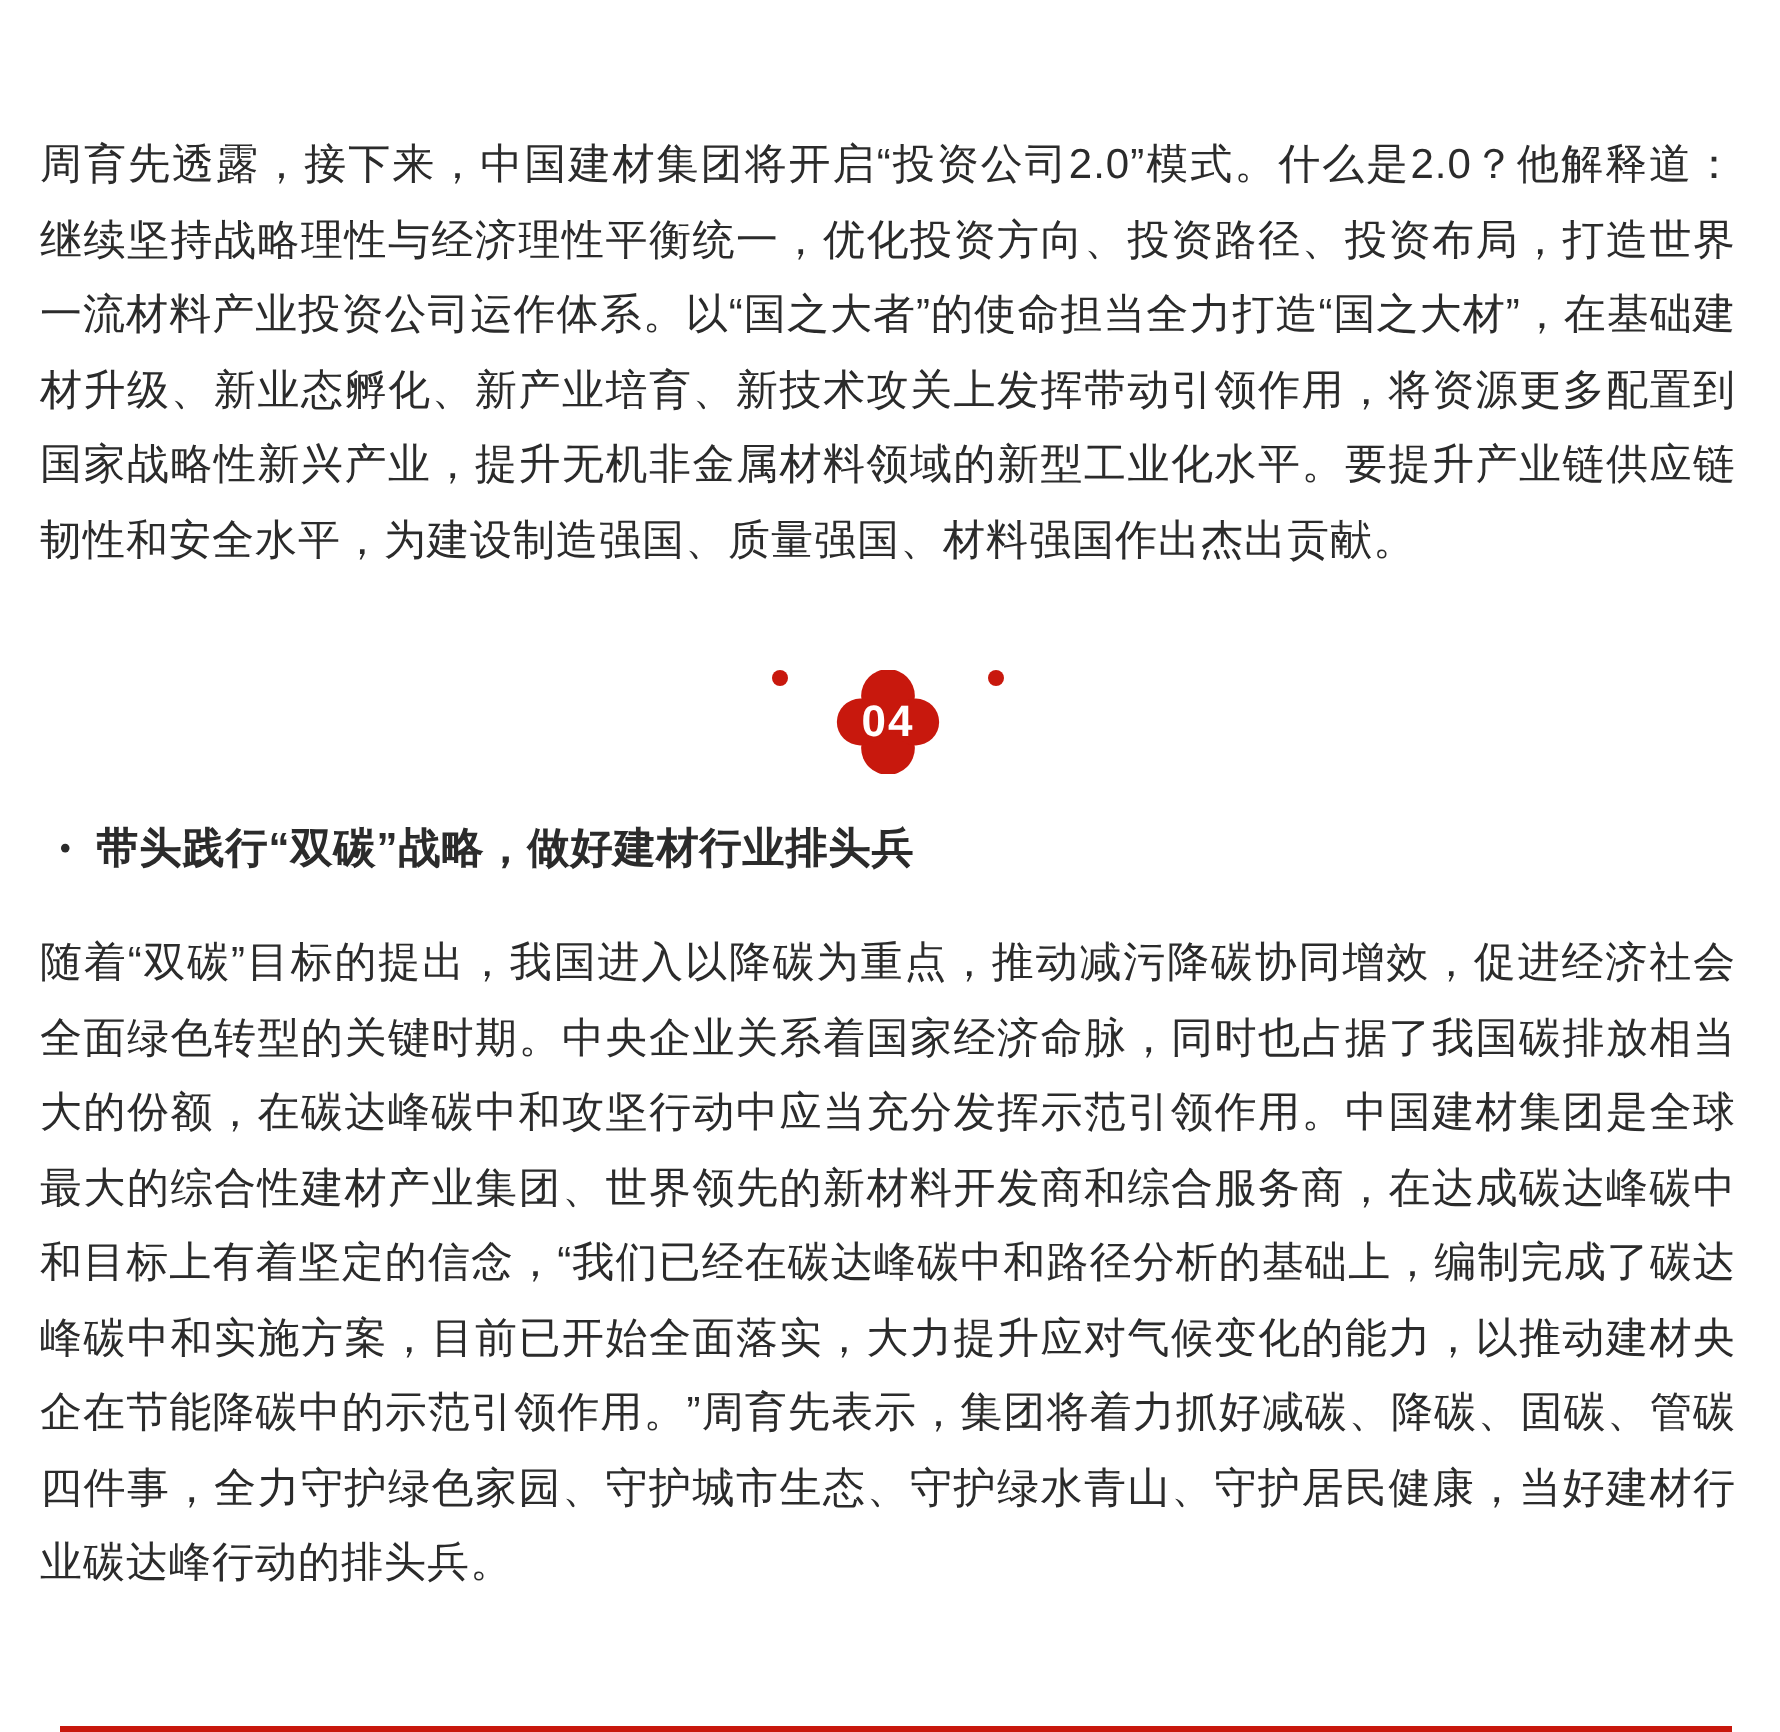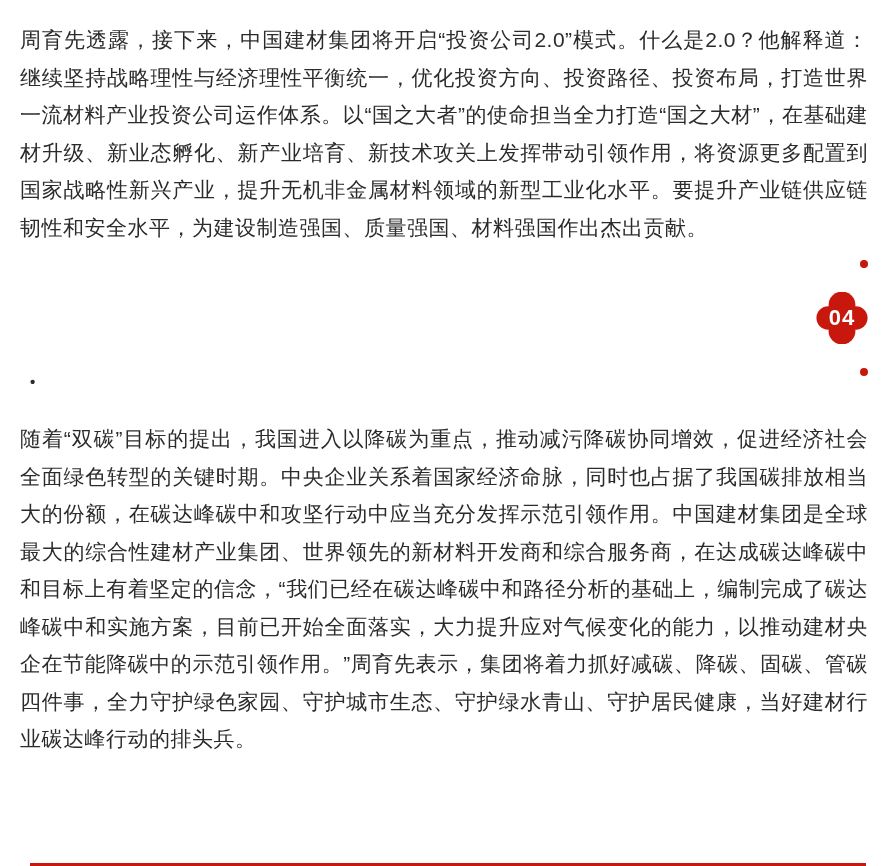--- a/index.html
+++ b/index.html
@@ -8,29 +8,29 @@
     --highlight-pink:#f9c8c0;
     --body-text:#2b2b2b;
   }
   *{margin:0;padding:0;box-sizing:border-box;}
   html,body{background:#ffffff;}
   body{
     width:890px;height:866px;position:relative;overflow:hidden;
     font-family:"Liberation Sans","DejaVu Sans",sans-serif;
     color:var(--body-text);
   }
-  .page{padding:21px 22px 0 20px;}
+  .page{padding:21px 22px 0 20px;margin-top:43px;}
   .body-para{
     font-size:21px;line-height:37.5px;
     text-align:justify;letter-spacing:0.5px;
     color:var(--body-text);
   }
   .section-marker{
     margin-top:46px;height:52px;
-    display:flex;align-items:flex-end;justify-content:center;gap:24px;flex-direction:column;
+    display:flex;align-items:flex-start;justify-content:center;gap:24px;
   }
   .side-dot{
     width:8px;height:8px;border-radius:50%;
     background:var(--badge-red);flex:0 0 auto;
   }
   .clover{position:relative;width:52px;height:52px;flex:0 0 auto;}
   .clover svg{display:block;width:52px;height:52px;color:var(--badge-red);}
   .clover-num{
     position:absolute;left:0;top:0;width:100%;height:100%;
     display:flex;align-items:center;justify-content:center;
@@ -85,19 +85,20 @@
         </g>
       </svg>
       <span class="clover-num">04</span>
     </div>
     <span class="side-dot"></span>
   </div>
 
 
   <div class="subhead">
     <span class="subhead-bullet">•</span>
+    <span class="subhead-text">带头践行“双碳”战略，做好建材行业排头兵</span>
   </div>
 
   <p class="body-para para2">随着“双碳”目标的提出，我国进入以降碳为重点，推动减污降碳协同增效，促进经济社会全面绿色转型的关键时期。中央企业关系着国家经济命脉，同时也占据了我国碳排放相当大的份额，在碳达峰碳中和攻坚行动中应当充分发挥示范引领作用。中国建材集团是全球最大的综合性建材产业集团、世界领先的新材料开发商和综合服务商，在达成碳达峰碳中和目标上有着坚定的信念，“我们已经在碳达峰碳中和路径分析的基础上，编制完成了碳达峰碳中和实施方案，目前已开始全面落实，大力提升应对气候变化的能力，以推动建材央企在节能降碳中的示范引领作用。”周育先表示，集团将着力抓好减碳、降碳、固碳、管碳四件事，全力守护绿色家园、守护城市生态、守护绿水青山、守护居民健康，当好建材行业碳达峰行动的排头兵。</p>
 
 </div>
 
 <div class="bottom-line"></div>
 
 </body></html>

